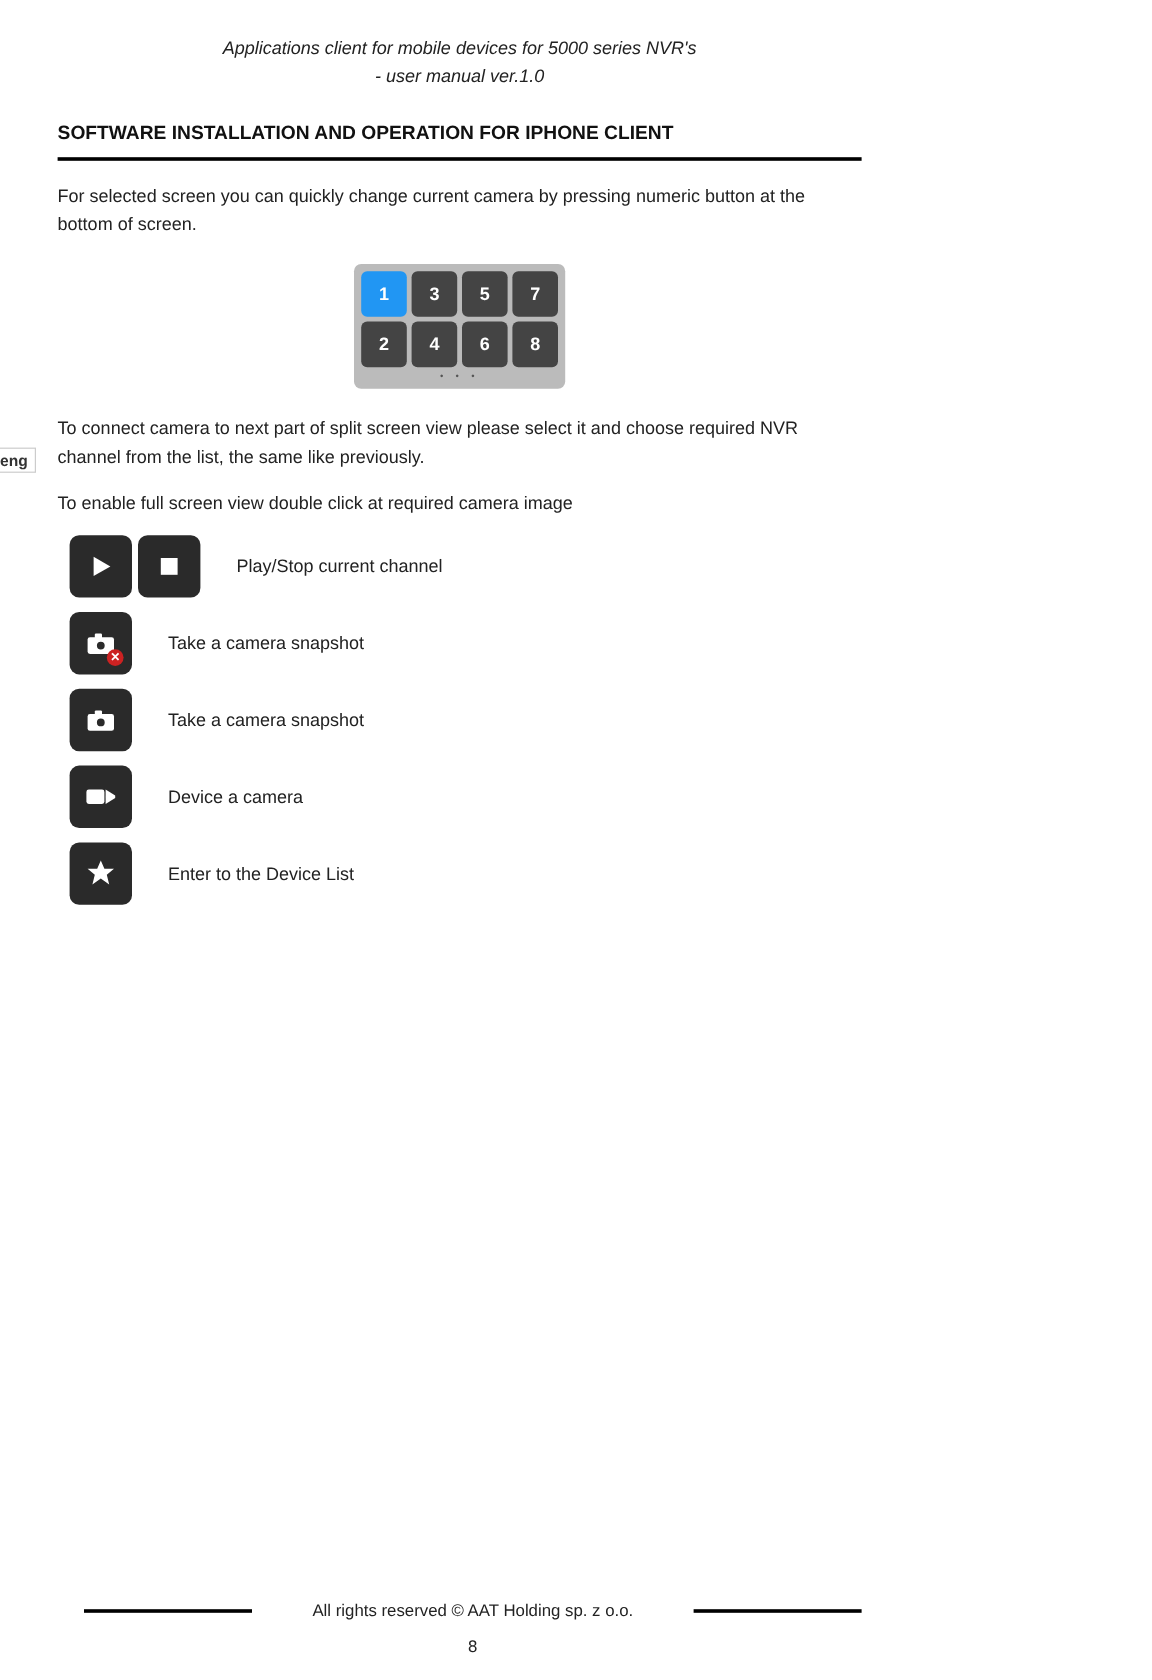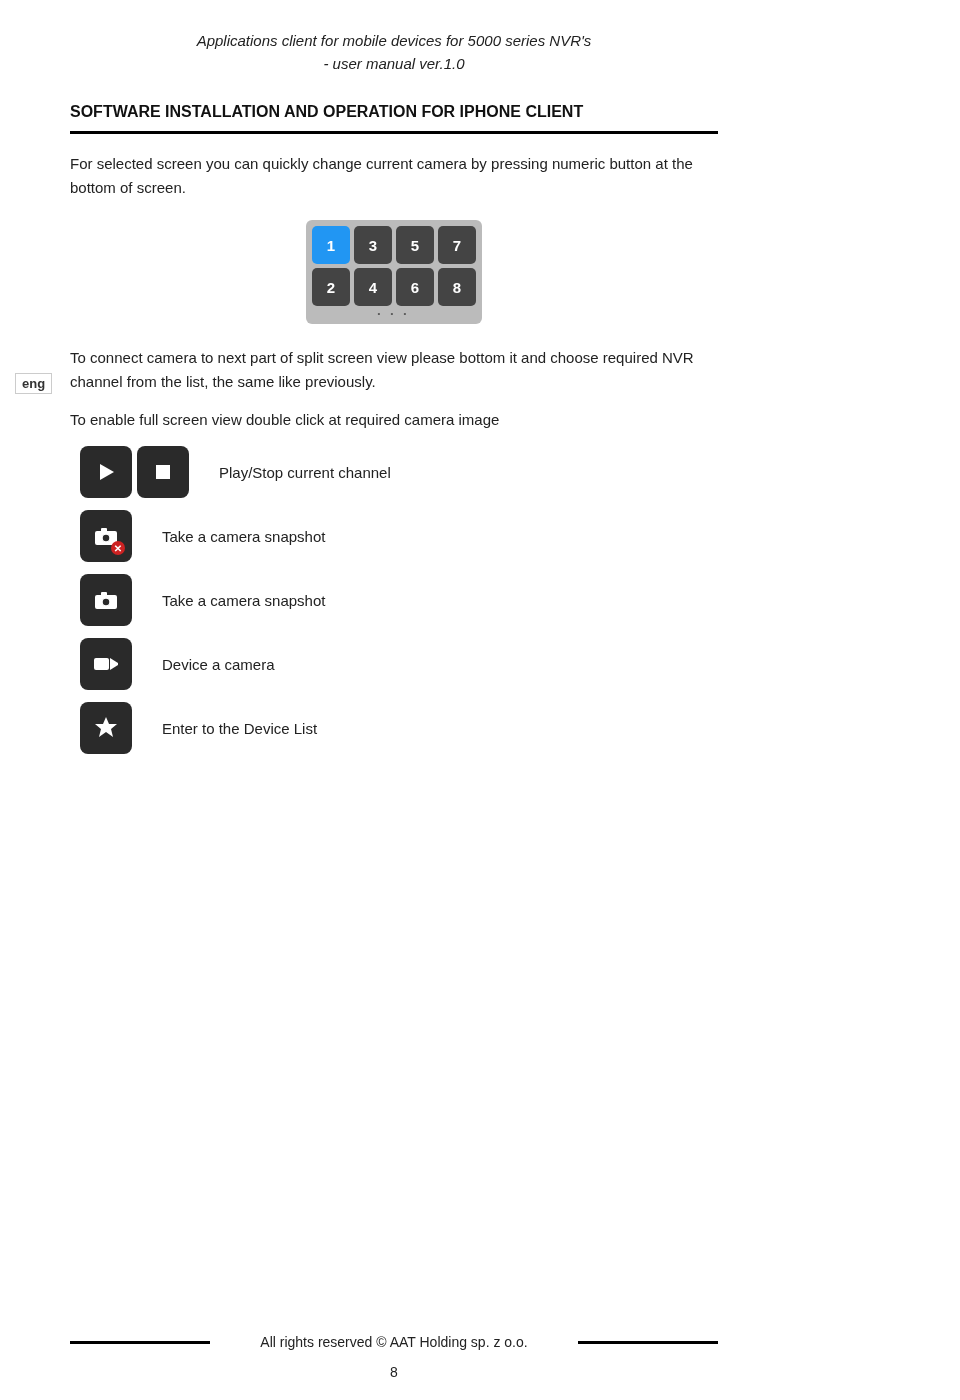--- a/index.html
+++ b/index.html
@@ -9,21 +9,21 @@
       font-size: 15px;
       color: #222;
       width: 960px;
       min-height: 1400px;
       position: relative;
     }
 
     .page-wrapper {
       width: 788px;
       min-height: 1400px;
-      padding: 30px 70px 60px 70px;
+      padding: 30px 70px 60px 48px;
       position: relative;
     }
 
     .header-title {
       text-align: center;
       font-style: italic;
       font-size: 15px;
       line-height: 1.5;
       margin-bottom: 28px;
       color: #222;
@@ -230,21 +230,21 @@
         <div class="num-btn">6</div>
         <div class="num-btn">8</div>
       </div>
       <div class="dot-row">• • •</div>
     </div>
   </div>
 
   <div class="content-section">
     <div class="eng-label">eng</div>
     <div class="main-content">
-      <p class="body-text">To connect camera to next part of split screen view please bottom it and choose required NVR channel from the list, the same like previously.</p>
+      <p class="body-text">To connect camera to next part of split screen view please select it and choose required NVR channel from the list, the same like previously.</p>
       <p class="body-text">To enable full screen view double click at required camera image</p>
 
       <div class="button-list">
 
         <div class="button-row">
           <div class="btn-icon-group">
             <div class="btn-icon">
               <svg width="22" height="22" viewBox="0 0 22 22" fill="white">
                 <polygon points="5,3 19,11 5,19" fill="white"></polygon>
               </svg>

